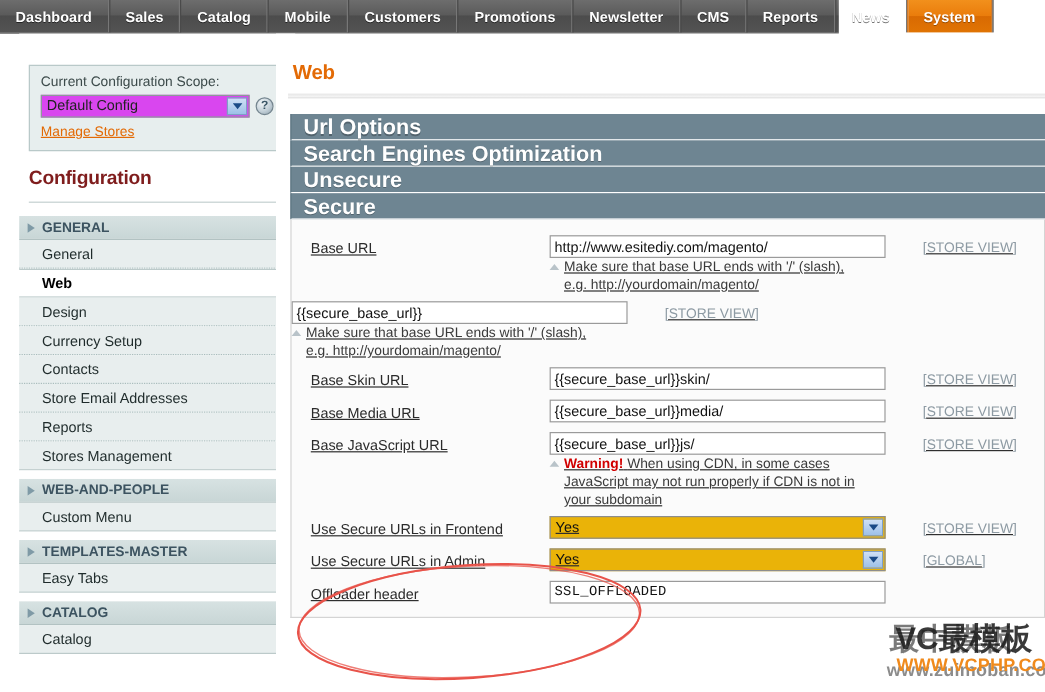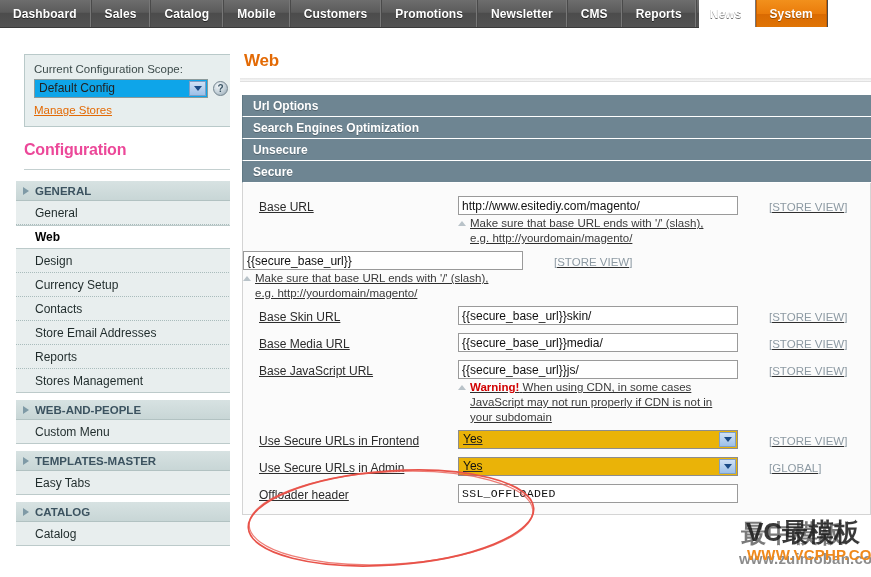--- a/index.html
+++ b/index.html
@@ -72,21 +72,21 @@
     padding: 8px 9px 9px 9px;
   }
   .scope-label {
     font-size: 11.5px;
     color: #3c4a4a;
     margin-bottom: 4px;
   }
   .scope-row { display: flex; align-items: center; gap: 5px; }
   .fake-select {
     position: relative;
-    background: #0ea5e9;
+    background: #d946ef;
     border: 1px solid #8d9a9a;
     height: 19px;
     line-height: 17px;
     padding: 0 22px 0 4px;
     font-size: 12px;
     color: #222;
     flex: 1;
     cursor: pointer;
     white-space: nowrap;
     overflow: hidden;
@@ -127,21 +127,21 @@
     text-decoration: underline;
     cursor: pointer;
   }
 
   .config-title {
     margin: 14px 0 0 8px;
     padding: 0 0 10px 0;
     width: 215px;
     font-size: 16px;
     font-weight: bold;
-    color: #ec4899;
+    color: #7f1d1d;
     border-bottom: 1px solid #c4d0d0;
     letter-spacing: -0.2px;
   }
 
   .nav-tree { margin-top: 10px; width: 223px; }
   .tree-group-head {
     background: linear-gradient(to bottom, #d7e2e2 0%, #c8d6d6 100%);
     border-top: 1px solid #ffffff;
     border-bottom: 1px solid #b2c2c2;
     height: 21px;
@@ -203,21 +203,21 @@
     width: 631px;
     height: 4px;
     background: linear-gradient(to bottom, #e6e6e6, #f6f6f6);
     border-bottom: 1px solid #e0e0e0;
   }
 
   .sections { margin: 13px 0 0 12px; width: 629px; }
   .section-head {
     background: #6e8592;
     color: #ffffff;
-    font-size: 12px;
+    font-size: 18px;
     font-weight: bold;
     height: 22px;
     line-height: 22px;
     padding-left: 10px;
     border-bottom: 1px solid #ffffff;
     border-left: 1px solid #5f7783;
     cursor: pointer;
     text-shadow: 0 1px 0 rgba(0,0,0,0.25);
   }
   .section-body {

